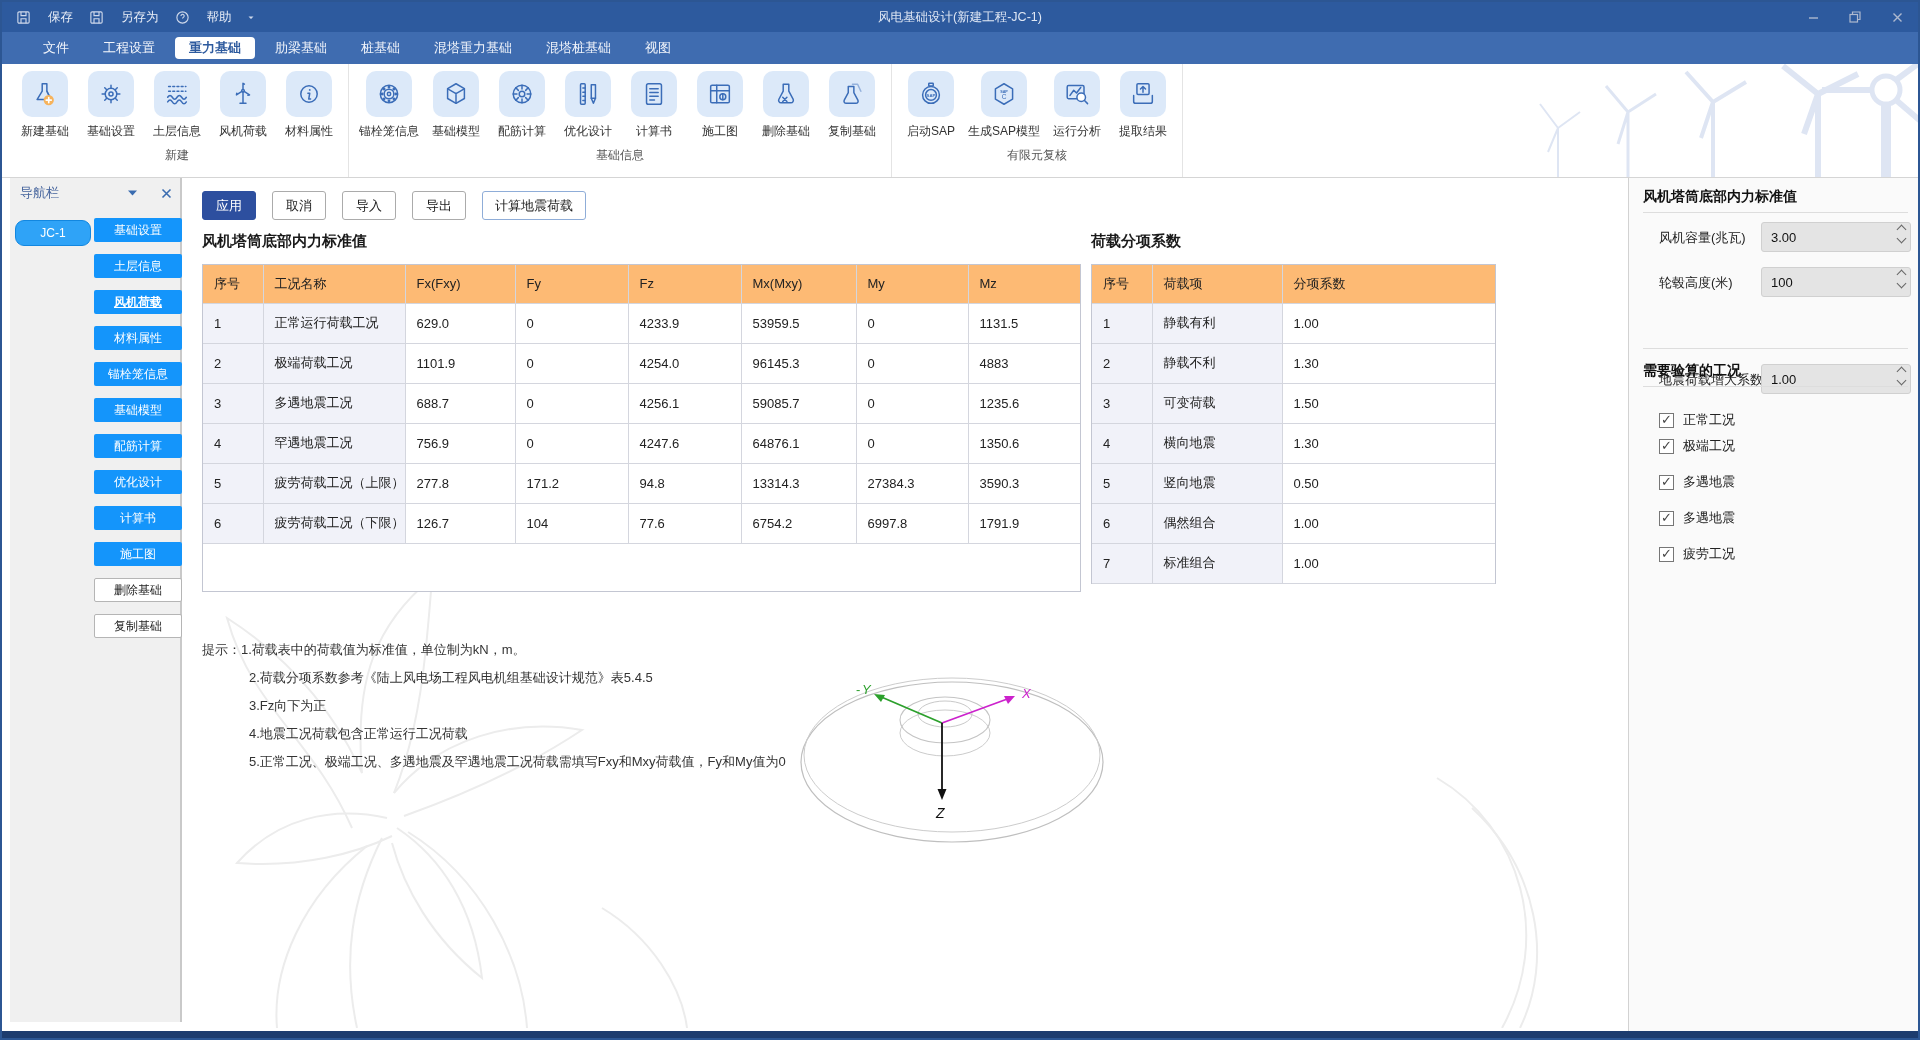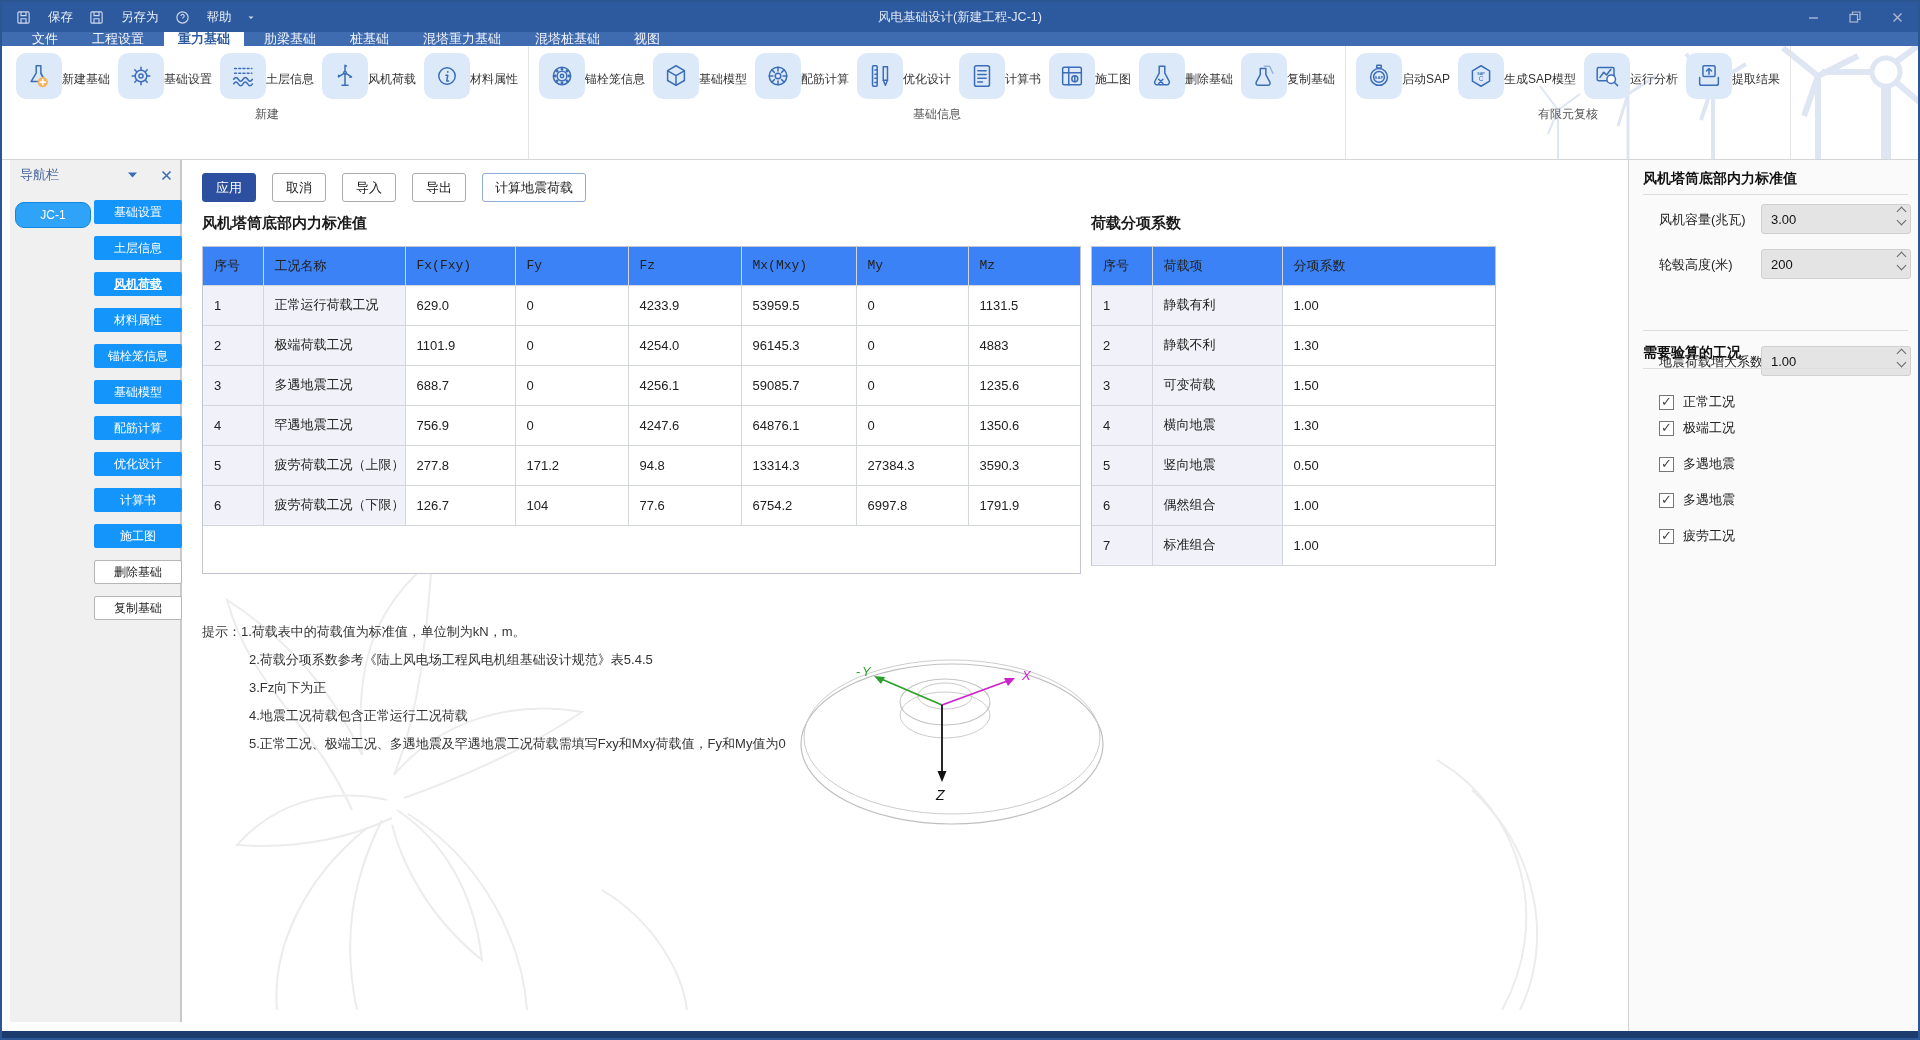--- a/index.html
+++ b/index.html
@@ -10,31 +10,31 @@
   .titlebar{height:30px;background:#2d5a9e;display:flex;align-items:center;color:#e9eef7;font-size:12.5px;position:relative;flex:0 0 auto;}
   .tb-left{display:flex;align-items:center;gap:4px;padding-left:8px;}
   .tb-item{display:flex;align-items:center;gap:17px;padding:2px 6px;cursor:default;}
   .tb-item svg{display:block;}
   .tb-caret{padding:2px 4px;}
   .tb-title{position:absolute;left:0;right:0;text-align:center;pointer-events:none;color:#dfe7f4;font-size:12.5px;}
   .tb-right{margin-left:auto;display:flex;align-items:center;height:100%;}
   .winbtn{width:42px;height:100%;display:flex;align-items:center;justify-content:center;color:#b9c4d8;font-size:13px;}
 
   
-  .menubar{height:14px;background:#3f6cb0;display:flex;align-items:center;gap:6px;padding-left:16px;flex:0 0 auto;}
+  .menubar{height:32px;background:#3f6cb0;display:flex;align-items:center;gap:6px;padding-left:27px;flex:0 0 auto;}
   .mtab{color:#f2f5fb;font-size:13px;padding:2px 14px;border-radius:4px;white-space:nowrap;cursor:default;}
   .mtab.active{background:#fff;color:#2d5a9e;font-weight:bold;}
 
   
   .ribbon{height:114px;background:#fff;border-bottom:1px solid #d5d5d5;position:relative;flex:0 0 auto;overflow:hidden;}
   .ribbon-bg{position:absolute;right:0;top:0;width:400px;height:114px;pointer-events:none;}
   #ribbon-groups{display:flex;height:100%;padding-left:4px;position:relative;}
   .rgroup{display:flex;flex-direction:column;padding:7px 10px 2px;border-right:1px solid #e4e4e4;}
   .ritems{display:flex;gap:8px;align-items:flex-start;}
-  .ritem{display:flex;flex-direction:row;align-items:center;min-width:58px;cursor:default;}
+  .ritem{display:flex;flex-direction:column;align-items:center;min-width:58px;cursor:default;}
   .tile{width:46px;height:46px;border-radius:10px;background:#dce9f9;display:flex;align-items:center;justify-content:center;}
   .rlabel{font-size:12px;color:#333;margin-top:6px;white-space:nowrap;}
   .gname{text-align:center;font-size:12px;color:#555;margin-top:7px;}
 
   
   .body{flex:1;display:flex;min-height:0;}
 
   
   .sidebar{width:180px;background:#fff;padding-left:8px;flex:0 0 auto;}
   .sb-panel{background:#f0f0f0;height:99%;border-right:2px solid #c9c9c9;position:relative;}
@@ -50,21 +50,21 @@
   .content{flex:1;background:#fff;position:relative;min-width:0;overflow:hidden;}
   .watermark{position:absolute;left:0;top:400px;z-index:0;pointer-events:none;}
   .toolbar-row{position:absolute;left:20px;top:13px;display:flex;gap:16px;z-index:2;}
   .btn{height:29px;min-width:54px;padding:0 12px;font-size:13px;border-radius:3px;background:#fff;border:1px solid #ababab;color:#1a1a1a;display:flex;align-items:center;justify-content:center;cursor:default;}
   .btn.primary{background:#2d4f9f;border-color:#2d4f9f;color:#fff;}
   .btn.outline-blue{border-color:#8fadd8;}
   .sec-title{position:absolute;font-size:15px;font-weight:bold;color:#1a1a1a;z-index:2;}
   .t-wrap{position:absolute;background:#fff;border:1px solid #c3c6d2;z-index:1;}
   table.grid{border-collapse:collapse;table-layout:fixed;}
   table.grid th, table.grid td{border-right:1px solid #d4d6de;border-bottom:1px solid #d4d6de;font-size:13px;font-weight:normal;color:#222;text-align:left;padding:0 0 0 11px;overflow:hidden;white-space:nowrap;}
-  table.grid th{height:38px;background:#3b82f6;font-family:Liberation Mono, monospace;}
+  table.grid th{height:38px;background:#fdba74;}
   table.grid td{height:40px;background:#fff;}
   table.grid td.shade{background:#f1f2f9;}
   table.grid th:last-child, table.grid td:last-child{border-right:none;}
   .tips{position:absolute;left:20px;top:458px;font-size:13px;color:#333;line-height:28px;z-index:1;}
   .tips .ind{margin-left:47px;}
   .view3d{position:absolute;left:600px;top:468px;z-index:1;}
 
   
   .rightpanel{width:290px;flex:0 0 auto;background:#fafafa;border-left:1px solid #d2d2d2;position:relative;}
   .rp-title{position:absolute;left:14px;font-size:14px;font-weight:bold;color:#111;white-space:nowrap;}
@@ -651,21 +651,21 @@
               <span class="val">3.00</span>
               <div class="btns">
                 <div class="chev up"></div>
                 <div class="chev down"></div>
               </div>
             </div>
           </div>
           <div class="field" style="top: 89px;">
             <span class="flabel">轮毂高度(米)</span>
             <div class="spin">
-              <span class="val">200</span>
+              <span class="val">100</span>
               <div class="btns">
                 <div class="chev up"></div>
                 <div class="chev down"></div>
               </div>
             </div>
           </div>
           <div class="rp-hr" style="top: 170px;"></div>
           <div class="field" style="top: 186px;">
             <span class="flabel">地震荷载增大系数</span>
             <div class="spin">

